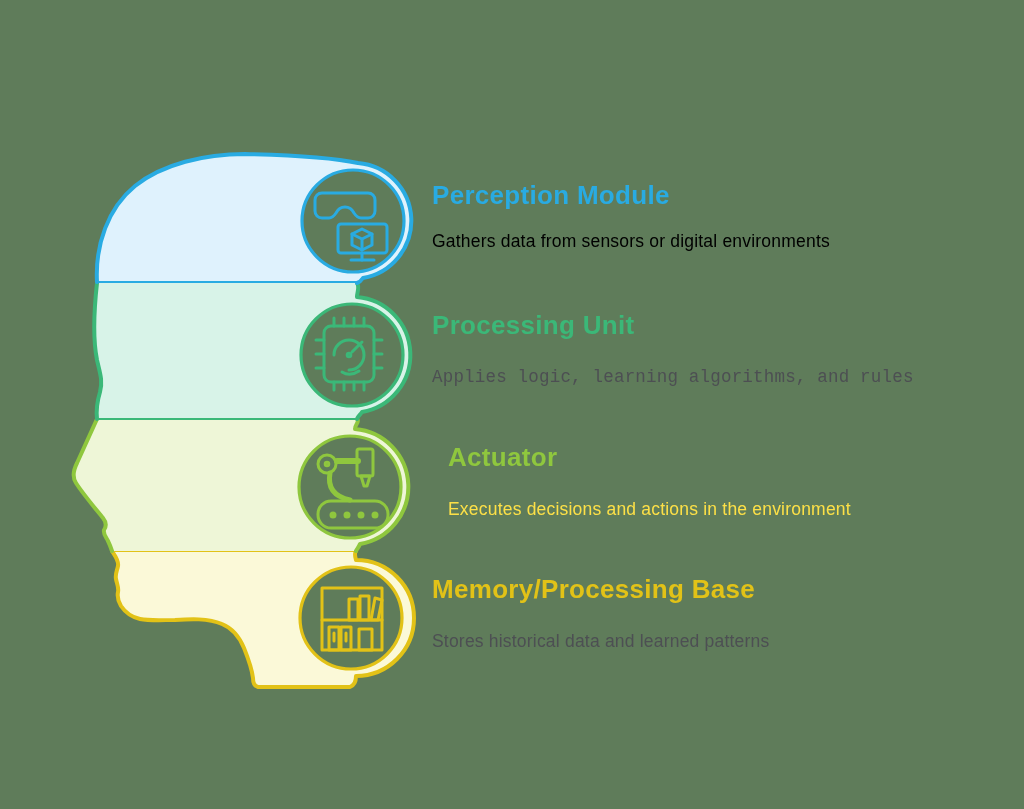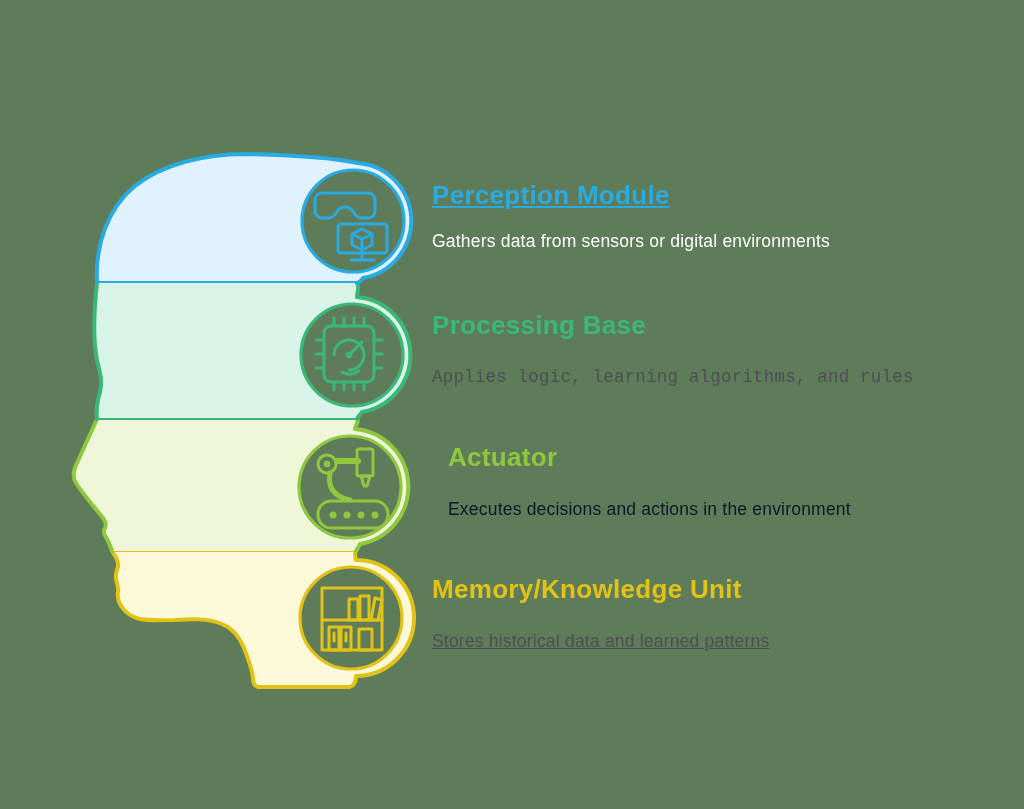--- a/index.html
+++ b/index.html
@@ -124,32 +124,32 @@
         <path d="M 362 253 L 362 260"></path>
         <path d="M 351 260 L 374 260"></path>
         <path d="M 362 229 L 372 234 L 372 245 L 362 250 L 352 245 L 352 234 Z"></path>
         <path d="M 352 234 L 362 239 L 372 234"></path>
         <path d="M 362 239 L 362 250"></path>
       </g>
     </g>
   </svg>
 
   <div class="row row-1">
-    <div class="row-title" style="color: rgb(41, 171, 226); text-decoration: underline;">Perception Module</div>
-    <div class="row-desc" style="color: #ffffff; margin-top: 20px;">Gathers data from sensors or digital environments</div>
+    <div class="row-title" style="color: rgb(41, 171, 226);">Perception Module</div>
+    <div class="row-desc" style="color: #000000; margin-top: 20px;">Gathers data from sensors or digital environments</div>
   </div>
 
   <div class="row row-2">
-    <div class="row-title" style="color: rgb(59, 184, 120);">Processing Base</div>
+    <div class="row-title" style="color: rgb(59, 184, 120);">Processing Unit</div>
     <div class="row-desc" style="color: rgb(77, 79, 83); font-family: Liberation Mono, monospace;">Applies logic, learning algorithms, and rules</div>
   </div>
 
   <div class="row row-3">
     <div class="row-title" style="color: rgb(143, 199, 62);">Actuator</div>
-    <div class="row-desc" style="color: #0f172a;">Executes decisions and actions in the environment</div>
+    <div class="row-desc" style="color: #fde047;">Executes decisions and actions in the environment</div>
   </div>
 
   <div class="row row-4">
-    <div class="row-title" style="color: rgb(226, 194, 23);">Memory/Knowledge Unit</div>
-    <div class="row-desc" style="color: rgb(77, 79, 83); text-decoration: underline;">Stores historical data and learned patterns</div>
+    <div class="row-title" style="color: rgb(226, 194, 23);">Memory/Processing Base</div>
+    <div class="row-desc" style="color: rgb(77, 79, 83);">Stores historical data and learned patterns</div>
   </div>
 
 </div>
 
 </body></html>

